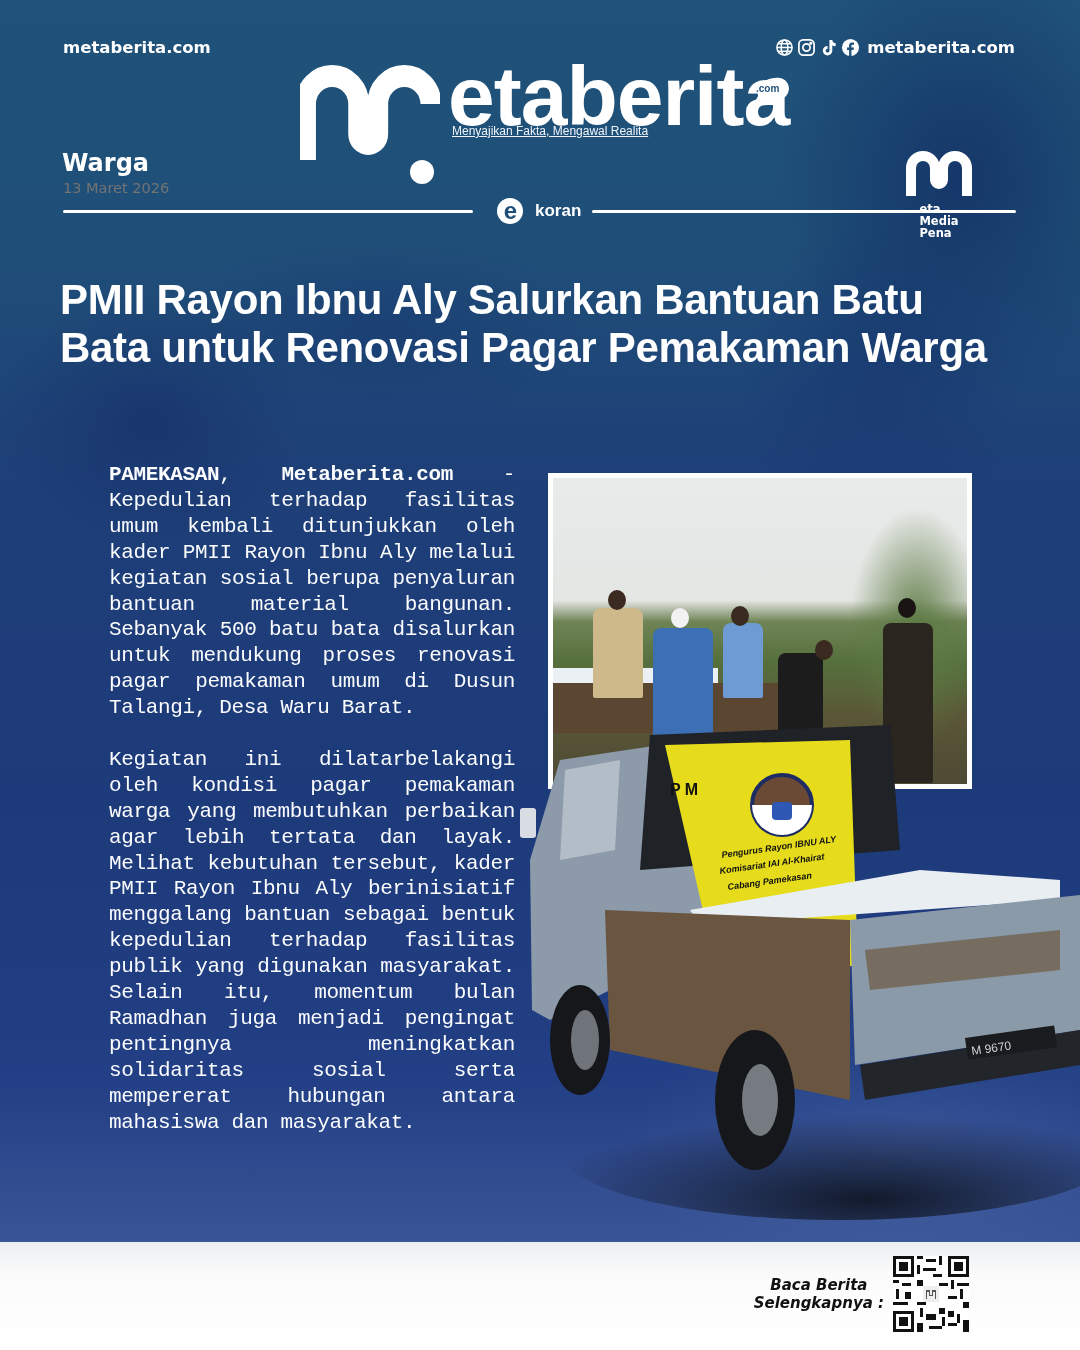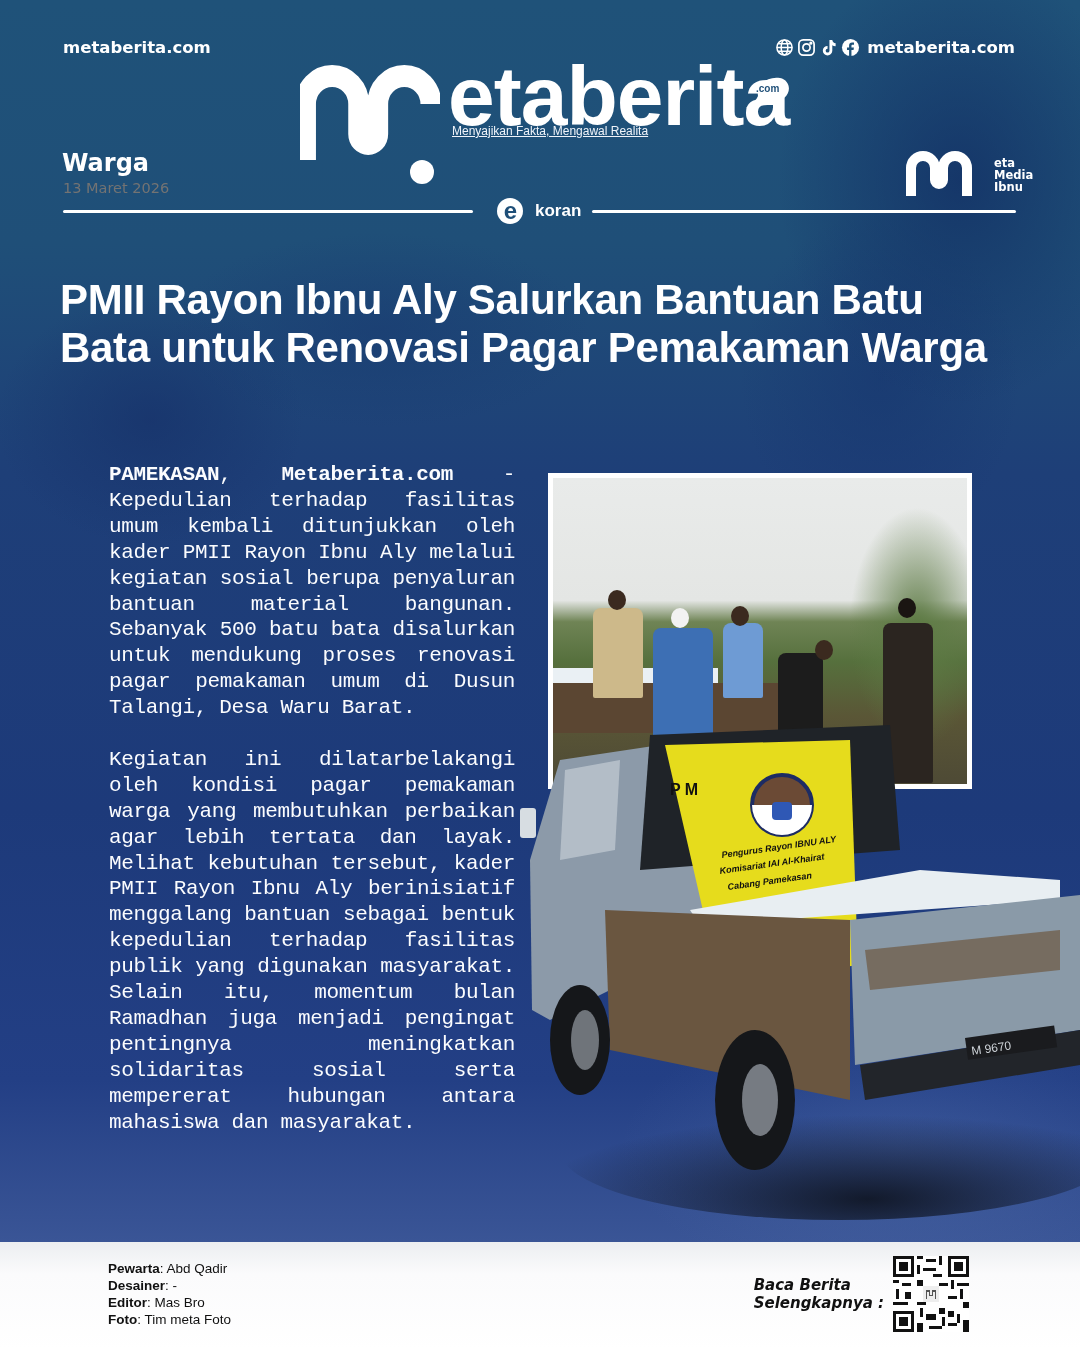--- a/index.html
+++ b/index.html
@@ -43,21 +43,21 @@
   }
   .logo-bubble { position: absolute; left: 440px; top: 12px; width: 52px; height: 40px; text-decoration: underline; }
   .logo-bubble span {
     position: absolute; left: 16px; top: 9px; font-family: "Liberation Sans", sans-serif;
     font-size: 10px; font-weight: bold; color: #1f4f78;
   }
 
   .day { position: absolute; left: 62px; top: 151px; font-weight: bold; font-size: 24px; line-height: 1; }
   .date { position: absolute; left: 63px; top: 180px; font-size: 14.5px; color: #737373; }
 
-  .mmp { position: absolute; left: 905px; top: 150px; display: flex; align-items: center; gap: 21px; }
+  .mmp { position: absolute; left: 905px; top: 150px; display: flex; align-items: center; gap: 3px; flex-direction: column; }
   .mmp svg { width: 68px; height: 48px; display: block; }
   .mmp-text { font-weight: bold; font-size: 11.5px; line-height: 1.05; margin-top: 2px; }
 
   .rule { position: absolute; top: 210px; height: 3px; background: #fff; border-radius: 2px; }
   .rule.left { left: 63px; width: 410px; }
   .rule.right { left: 592px; width: 424px; }
   .ekoran { position: absolute; left: 497px; top: 198px; display: flex; align-items: center; }
   .ekoran-e {
     width: 26px; height: 26px; border-radius: 50%; background: #fff; color: #1f4f78;
     font-family: "Liberation Sans", sans-serif; font-weight: bold; font-size: 24px; line-height: 25px;
@@ -108,21 +108,21 @@
     position: absolute; left: 0; top: 1242px; width: 1080px; height: 108px;
     background: linear-gradient(180deg, #eceef1 0%, #fbfbfc 30%, #ffffff 100%);
     color: #111;
   }
   .credits {
     position: absolute; left: 108px; top: 18px;
     font-family: "Liberation Sans", sans-serif; font-size: 13.5px; line-height: 17px; color: #111;
   }
   .credits b { font-weight: bold; }
   .read-more {
-    position: absolute; right: 196px; top: 34px; text-align: left;
+    position: absolute; right: 196px; top: 34px; text-align: center;
     font-family: "DejaVu Sans", sans-serif; font-weight: bold; font-style: italic; font-size: 15px; line-height: 18px; color: #111;
   }
   .qr { position: absolute; left: 893px; top: 14px; width: 76px; height: 76px; }
 </style>
 </head>
 <body>
 
 <div class="bg-foliage"></div>
 
 <div class="top-url">metaberita.com</div>
@@ -176,21 +176,21 @@
 <div class="day">Warga</div>
 <div class="date">13 Maret 2026</div>
 
 <div class="mmp">
   <svg viewBox="0 0 68 48">
     <path d="M6 46 V18 a12 12 0 0 1 24 0 V30 a4 4 0 0 0 8 0 V18 a12 12 0 0 1 24 0 V46" fill="none" stroke="#fff" stroke-width="10"></path>
   </svg>
   <div class="mmp-text">
     <div>eta</div>
     <div>Media</div>
-    <div>Ibnu</div>
+    <div>Pena</div>
   </div>
 </div>
 
 <div class="rule left"></div>
 <div class="ekoran">
   <div class="ekoran-e">e</div>
   <div class="ekoran-label">koran</div>
 </div>
 <div class="rule right"></div>
 
@@ -256,26 +256,20 @@
   <rect x="445" y="318" width="90" height="22" fill="#1a1b1e" transform="rotate(-8 445 318)"></rect>
   <text x="452" y="335" font-family="Liberation Sans, sans-serif" font-size="12" fill="#cfd4d9" transform="rotate(-8 452 335)">M 9670</text>
 
   <ellipse cx="60" cy="320" rx="30" ry="55" fill="#15171a"></ellipse>
   <ellipse cx="65" cy="320" rx="14" ry="30" fill="#6f747a"></ellipse>
   <ellipse cx="235" cy="380" rx="40" ry="70" fill="#15171a"></ellipse>
   <ellipse cx="240" cy="380" rx="18" ry="36" fill="#767b82"></ellipse>
 </svg>
 
 <div class="footer">
-  <div class="credits">
-    <div><b>Pewarta</b><span>: Abd Qadir</span></div>
-    <div><b>Desainer</b><span>: -</span></div>
-    <div><b>Editor</b><span>: Mas Bro</span></div>
-    <div><b>Foto</b><span>: Tim meta Foto</span></div>
-  </div>
   <div class="read-more">
     <div>Baca Berita</div>
     <div>Selengkapnya :</div>
   </div>
   <svg class="qr" viewBox="0 0 25 25" shape-rendering="crispEdges">
     <rect width="25" height="25" fill="#fff"></rect>
     <g fill="#111">
       <rect x="0" y="0" width="7" height="7"></rect>
         <rect x="1" y="1" width="5" height="5" fill="#fff"></rect>
         <rect x="2" y="2" width="3" height="3"></rect>

